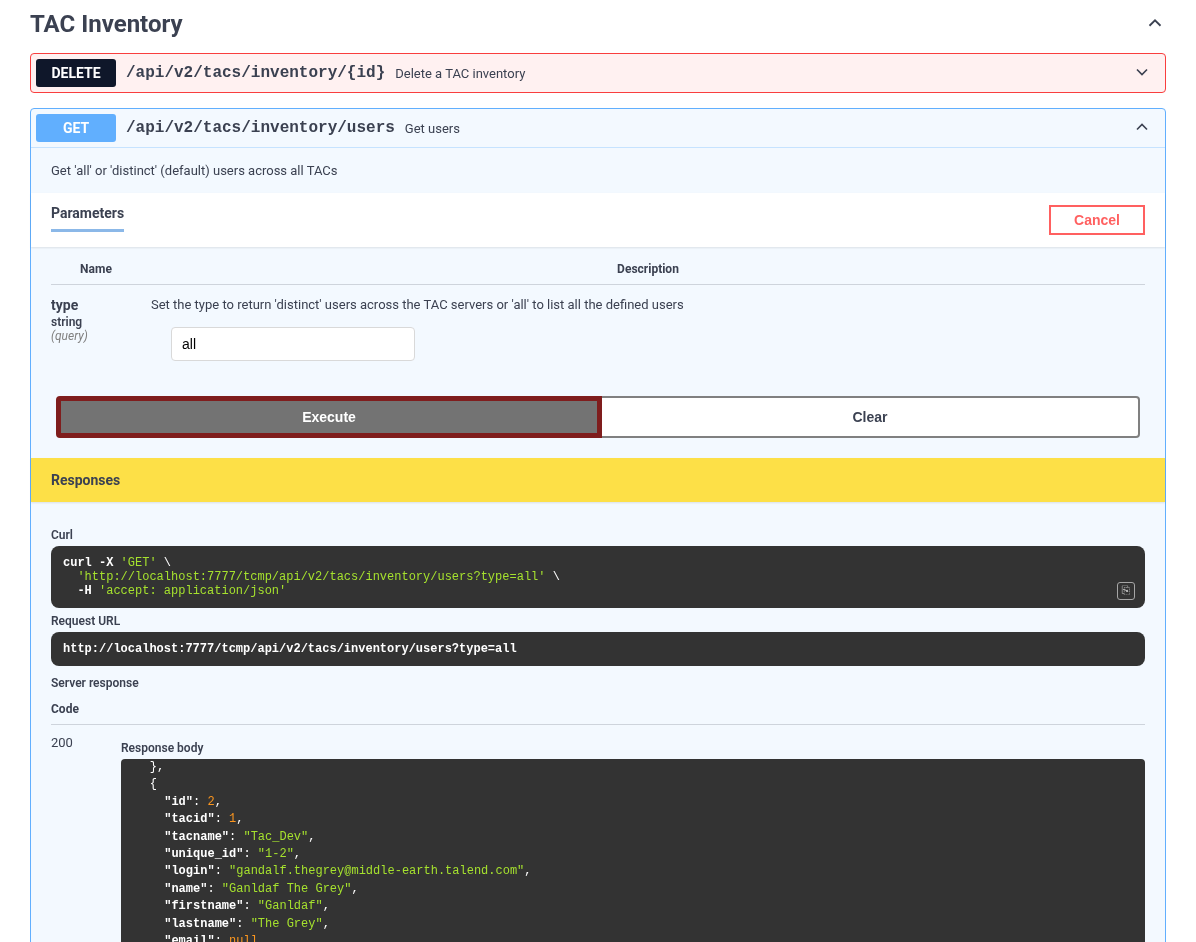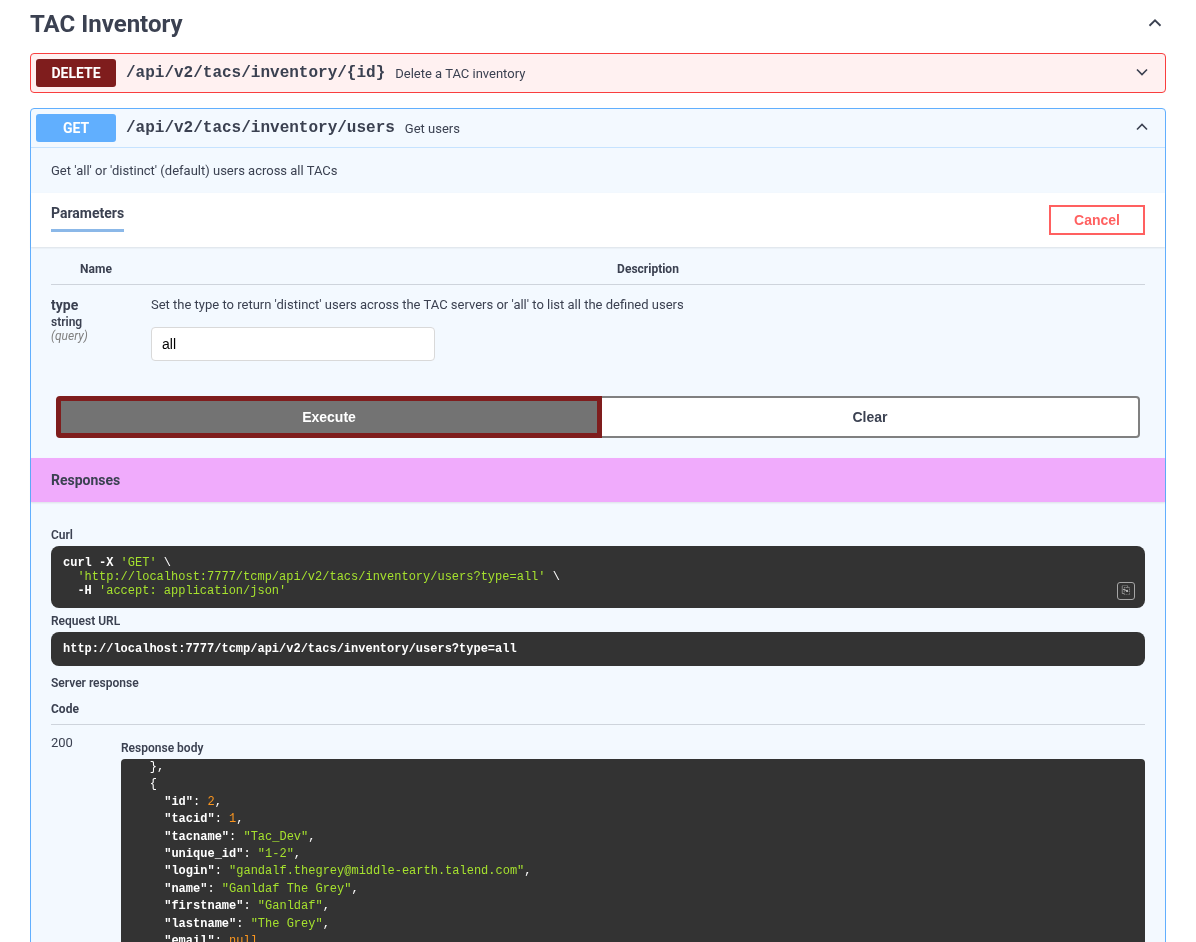--- a/index.html
+++ b/index.html
@@ -44,21 +44,21 @@
     }
     .method-badge {
       font-size: 14px;
       font-weight: 700;
       min-width: 80px;
       padding: 6px 0;
       text-align: center;
       color: #fff;
       border-radius: 3px;
     }
-    .method-delete { background: #7f1d1d; }
+    .method-delete { background: #0f172a; }
     .method-get { background: #61affe; }
     .op-path {
       font-family: "Courier New", monospace;
       font-size: 16px;
       font-weight: 600;
       color: #3b4151;
       padding: 0 10px;
     }
     .op-desc {
       font-size: 13px;
@@ -118,26 +118,27 @@
       border-bottom: 1px solid rgba(59,65,81,0.2);
       padding-bottom: 8px;
       text-align: center;
     }
     .params-row { padding-top: 12px; align-items: start; }
     .param-name { font-size: 14px; font-weight: 700; }
     .param-type { font-size: 12px; font-weight: 600; color: #3b4151; margin-top: 2px; }
     .param-loc { font-size: 12px; font-style: italic; color: #808080; }
     .param-desc { font-size: 13px; color: #3b4151; margin-bottom: 15px; }
     .param-input {
-      width: 284px;
+      width: 244px;
       padding: 8px 10px;
       border: 1px solid #d9d9d9;
       border-radius: 4px;
       font-size: 14px;
       background: #fff;
+      margin-left: 20px;
     }
 
     .exec-row {
       display: flex;
       padding: 20px 25px;
       gap: 0;
     }
     .execute-btn, .clear-btn {
       flex: 1;
       padding: 8px 0;
@@ -154,21 +155,21 @@
     }
     .clear-btn {
       background: #fff;
       border: 2px solid #808080;
       border-left: none;
       color: #3b4151;
       border-radius: 0 4px 4px 0;
     }
 
     .responses-header {
-      background: #f0abfc;
+      background: #fde047;
       padding: 14px 20px;
       box-shadow: 0 1px 2px rgba(0,0,0,0.1);
       font-size: 14px;
       font-weight: 700;
     }
     .resp-body { padding: 20px; }
     .resp-label {
       font-size: 12px;
       font-weight: 600;
       margin: 6px 0 4px 0;

